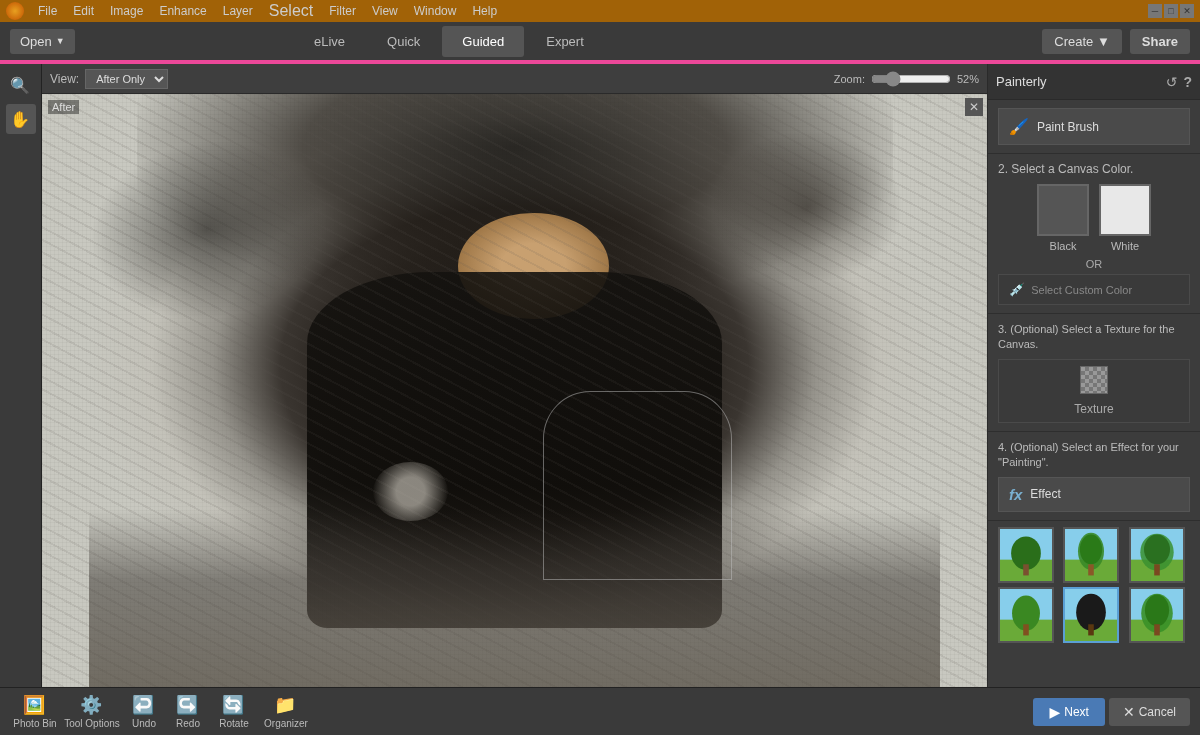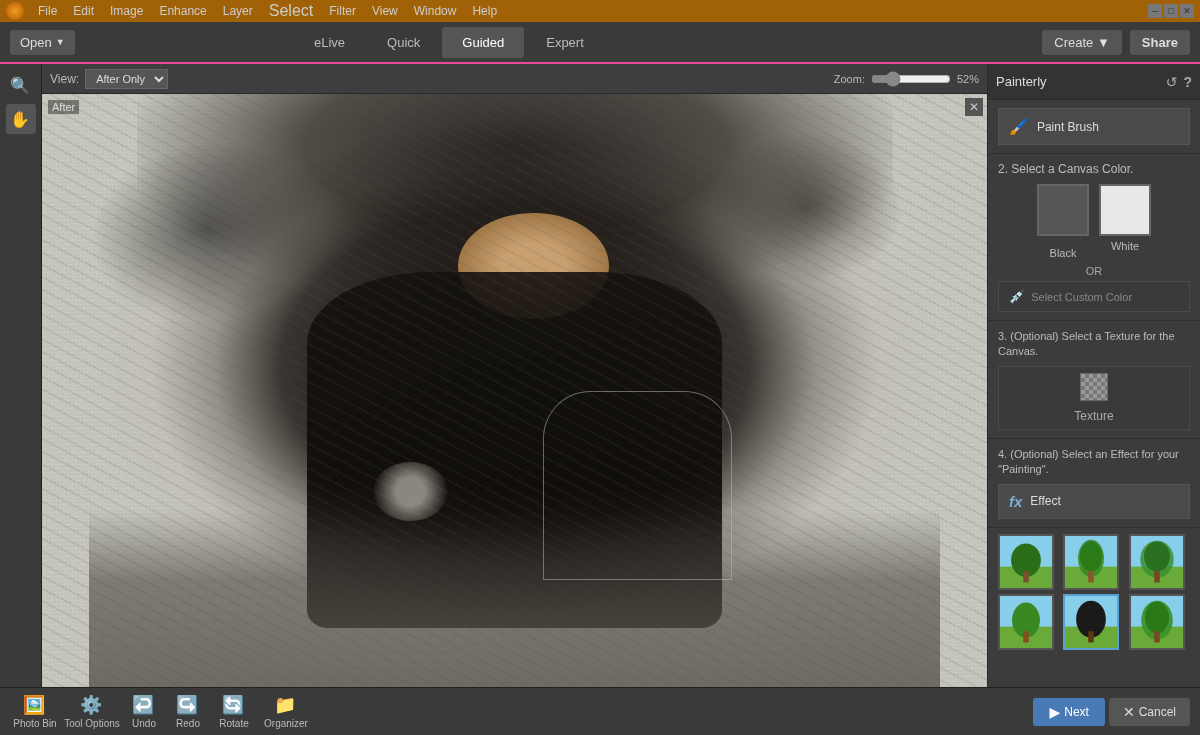--- a/index.html
+++ b/index.html
@@ -20,21 +20,21 @@
   <span style="padding:2px 8px;font-size:12px;color:#ccc;cursor:pointer;">View</span>
   <span style="padding:2px 8px;font-size:12px;color:#ccc;cursor:pointer;">Window</span>
   <span style="padding:2px 8px;font-size:12px;color:#ccc;cursor:pointer;">Help</span>
   <div style="margin-left:auto;display:flex;gap:2px;">
     <button style="width:14px;height:14px;background:#777;border:none;cursor:pointer;color:#333;font-size:9px;">─</button>
     <button style="width:14px;height:14px;background:#777;border:none;cursor:pointer;color:#333;font-size:9px;">□</button>
     <button style="width:14px;height:14px;background:#777;border:none;cursor:pointer;color:#333;font-size:9px;">✕</button>
   </div>
 </div>
 
-<div style="height:42px;background:#3a3a3a;display:flex;align-items:center;padding:0 10px;border-bottom:2px solid #ec4899;">
+<div style="height:42px;background:#3a3a3a;display:flex;align-items:center;padding:0 10px;border-bottom:4px solid #ec4899;">
   <button style="background:#555;border:none;color:#ddd;padding:5px 10px;font-size:13px;cursor:pointer;border-radius:3px;display:flex;align-items:center;gap:4px;">
     <span>Open</span>
     <span style="font-size:9px;">▼</span>
   </button>
   <div style="display:flex;gap:2px;margin:0 auto;">
     <div style="padding:8px 20px;font-size:13px;color:#bbb;cursor:pointer;border-radius:3px;">eLive</div>
     <div style="padding:8px 20px;font-size:13px;color:#bbb;cursor:pointer;border-radius:3px;">Quick</div>
     <div style="padding:8px 20px;font-size:13px;color:#fff;cursor:pointer;border-radius:3px;background:#555;">Guided</div>
     <div style="padding:8px 20px;font-size:13px;color:#bbb;cursor:pointer;border-radius:3px;">Expert</div>
   </div>
@@ -113,21 +113,21 @@
     <div style="padding:8px 10px;border-bottom:1px solid #2e2e2e;">
       <button style="width:100%;background:#4a4a4a;border:1px solid #555;color:#ddd;padding:8px 10px;font-size:12px;cursor:pointer;display:flex;align-items:center;gap:8px;text-align:left;">
         <span style="font-size:16px;color:#7ab0d0;">🖌️</span>
         <span>Paint Brush</span>
       </button>
     </div>
 
     <div style="padding:8px 10px;border-bottom:1px solid #2e2e2e;">
       <div style="font-size:12px;color:#bbb;margin-bottom:8px;">2. Select a Canvas Color.</div>
       <div style="display:flex;gap:10px;justify-content:center;margin-bottom:6px;">
-        <div style="display:flex;flex-direction:column;align-items:center;gap:11px;">
+        <div style="display:flex;flex-direction:column;align-items:center;gap:4px;">
           <div style="width:52px;height:52px;border:2px solid #666;cursor:pointer;background:#555;"></div>
           <span style="font-size:11px;color:#bbb;">Black</span>
         </div>
         <div style="display:flex;flex-direction:column;align-items:center;gap:4px;">
           <div style="width:52px;height:52px;border:2px solid #666;cursor:pointer;background:#e8e8e8;"></div>
           <span style="font-size:11px;color:#bbb;">White</span>
         </div>
       </div>
       <div style="text-align:center;font-size:11px;color:#aaa;margin:4px 0;">OR</div>
       <button style="width:100%;background:#3a3a3a;border:1px solid #4a4a4a;color:#888;padding:7px 10px;font-size:11px;cursor:pointer;display:flex;align-items:center;gap:6px;">

